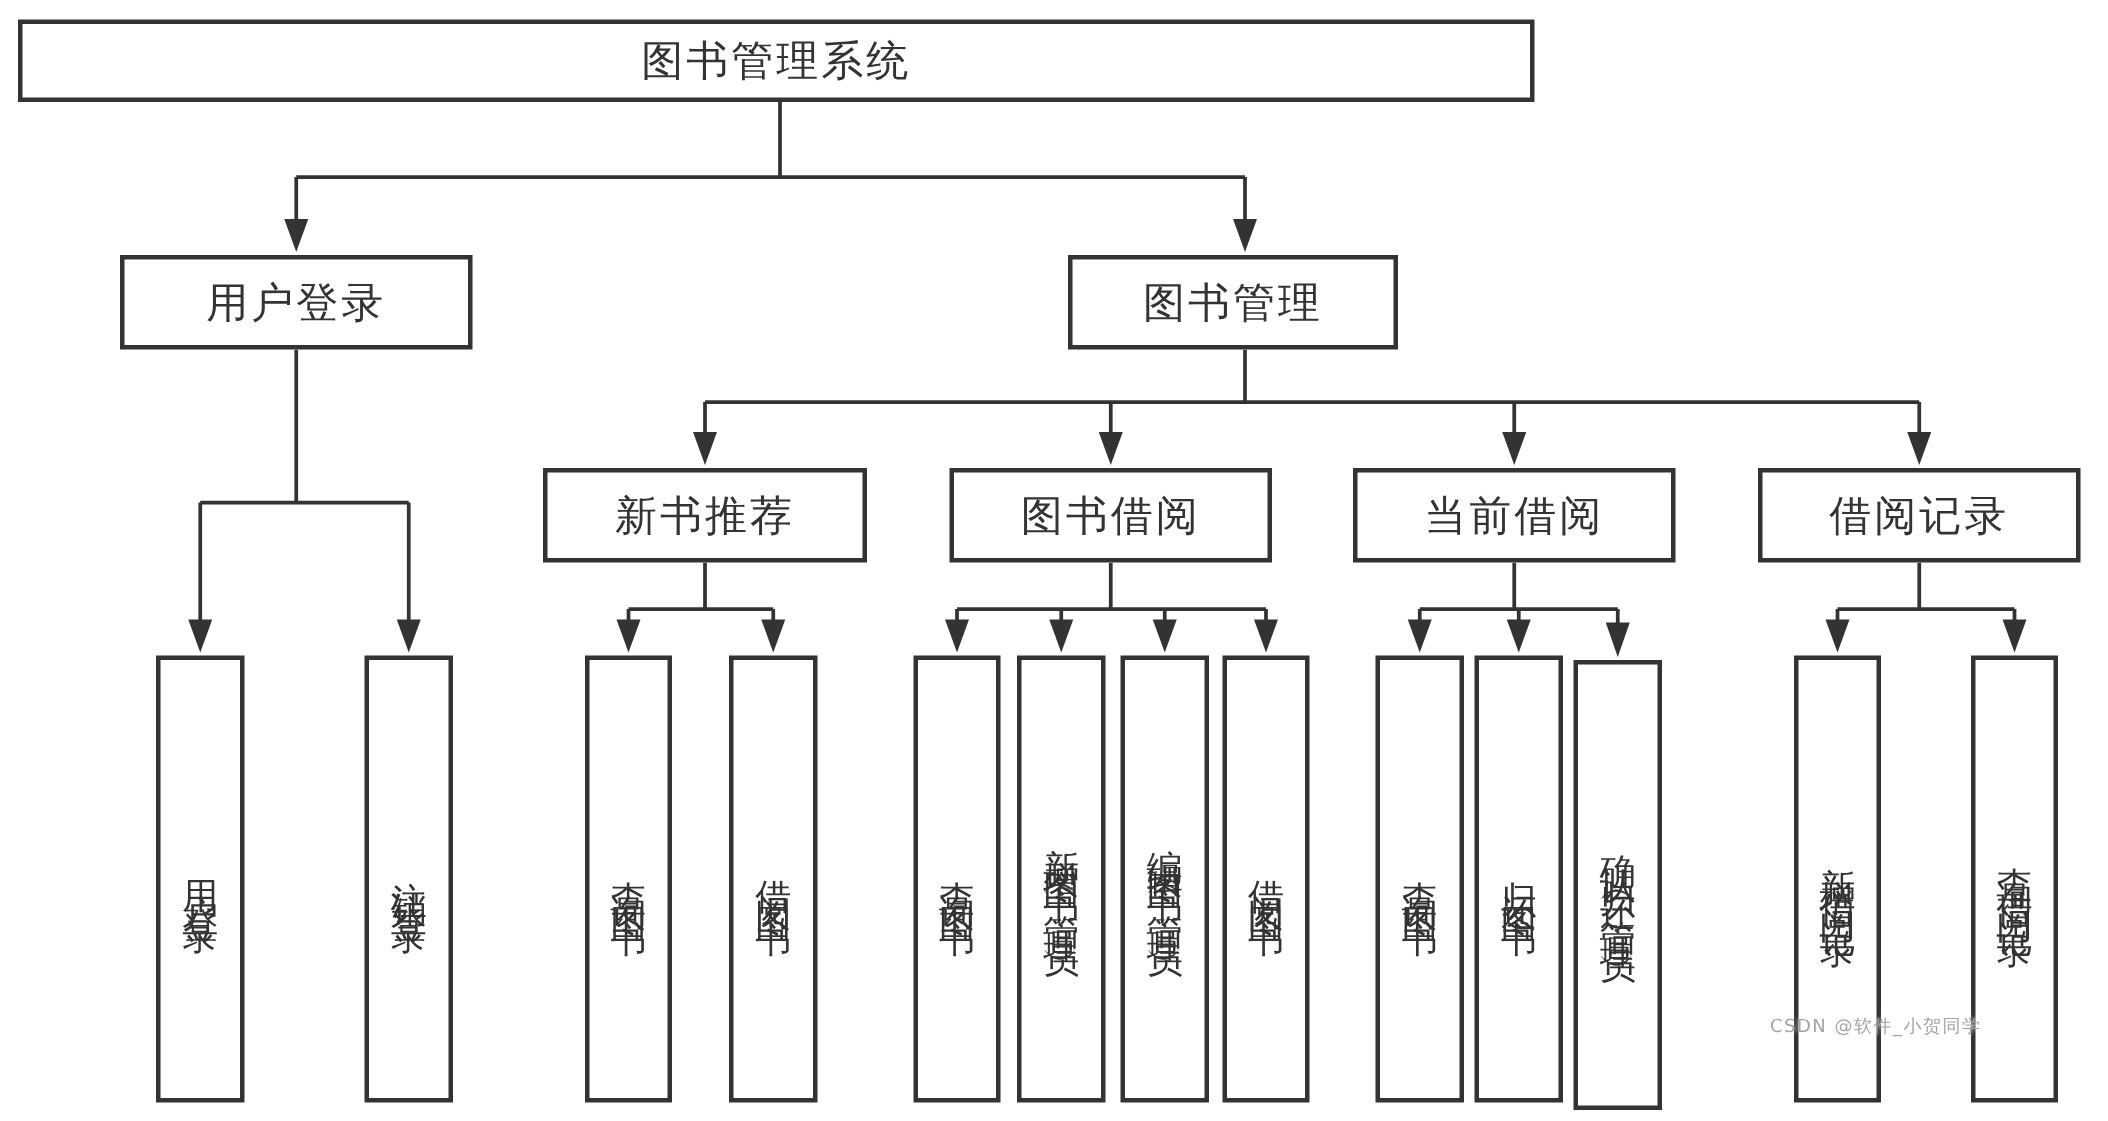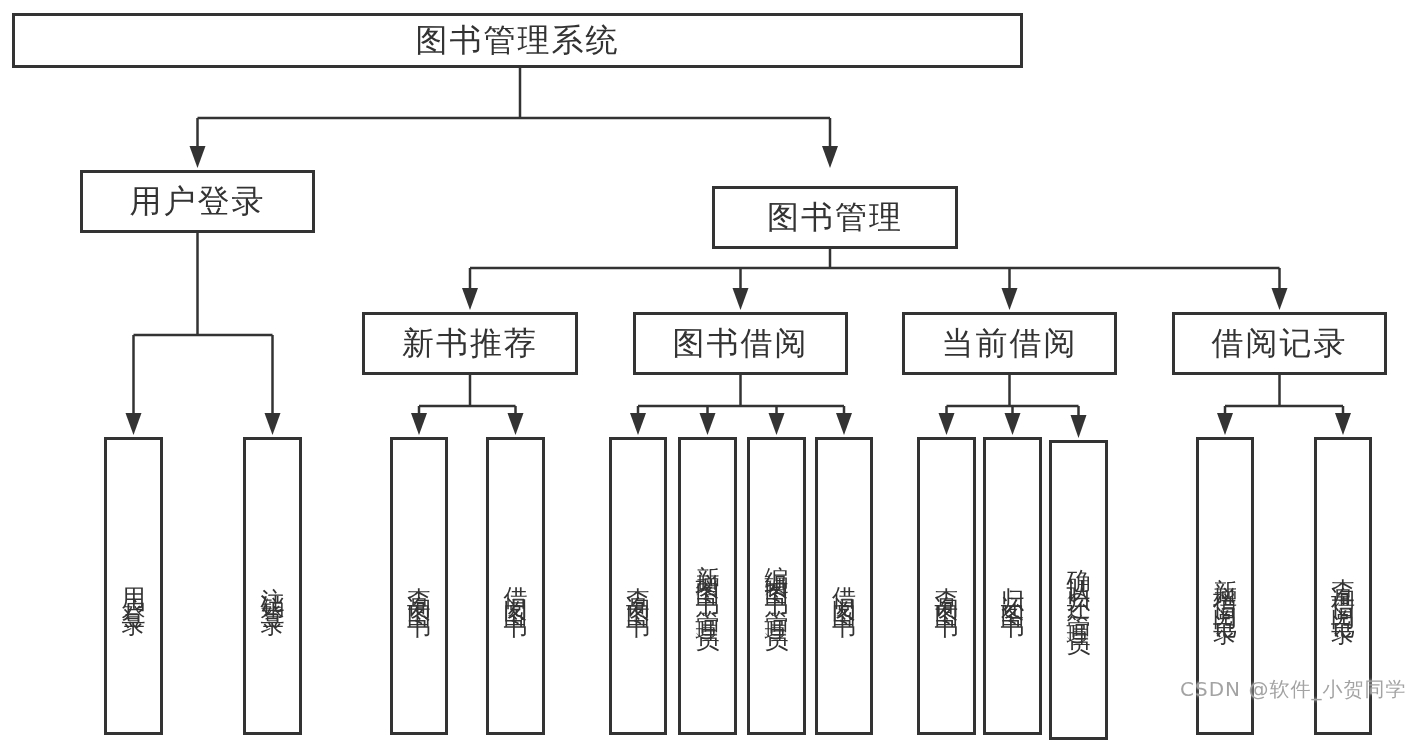--- a/index.html
+++ b/index.html
@@ -21,37 +21,37 @@
     box-sizing: border-box;
     border: 3px solid #333333;
     background: #ffffff;
     display: flex;
     align-items: center;
     justify-content: center;
     color: #333333;
     z-index: 1;
   }
   .h-label {
-    font-size: 32px;
+    font-size: 28px;
     letter-spacing: 2px;
     white-space: nowrap;
   }
   .leaf .v-label {
     writing-mode: vertical-rl;
     text-orientation: mixed;
     font-size: 24px;
     letter-spacing: 9px;
     line-height: 1;
     white-space: nowrap;
   }
   .watermark {
     position: absolute;
     left: 1180px;
     top: 676px;
-    font-size: 20px;
+    font-size: 12px;
     color: rgba(158, 158, 158, 0.95);
     letter-spacing: 1px;
     white-space: nowrap;
     z-index: 2;
     text-shadow: 0 0 3px rgba(255,255,255,0.9);
   }
 </style>
 </head>
 <body>
 
@@ -123,21 +123,21 @@
     </g>
   </svg>
 
   <div class="node" style="left:12px; top:13px; width:1011px; height:55px;">
     <span class="h-label">图书管理系统</span>
   </div>
 
   <div class="node" style="left:80px; top:170px; width:235px; height:63px;">
     <span class="h-label">用户登录</span>
   </div>
-  <div class="node" style="left:712px; top:170px; width:246px; height:63px;margin-top:16px;">
+  <div class="node" style="left:712px; top:170px; width:220px; height:63px;">
     <span class="h-label">图书管理</span>
   </div>
 
   <div class="node" style="left:362px; top:312px; width:216px; height:63px;justify-content:center;">
     <span class="h-label">新书推荐</span>
   </div>
   <div class="node" style="left:902px; top:312px; width:215px; height:63px;">
     <span class="h-label">当前借阅</span>
   </div>
   <div class="node" style="left:633px; top:312px; width:215px; height:63px;">

